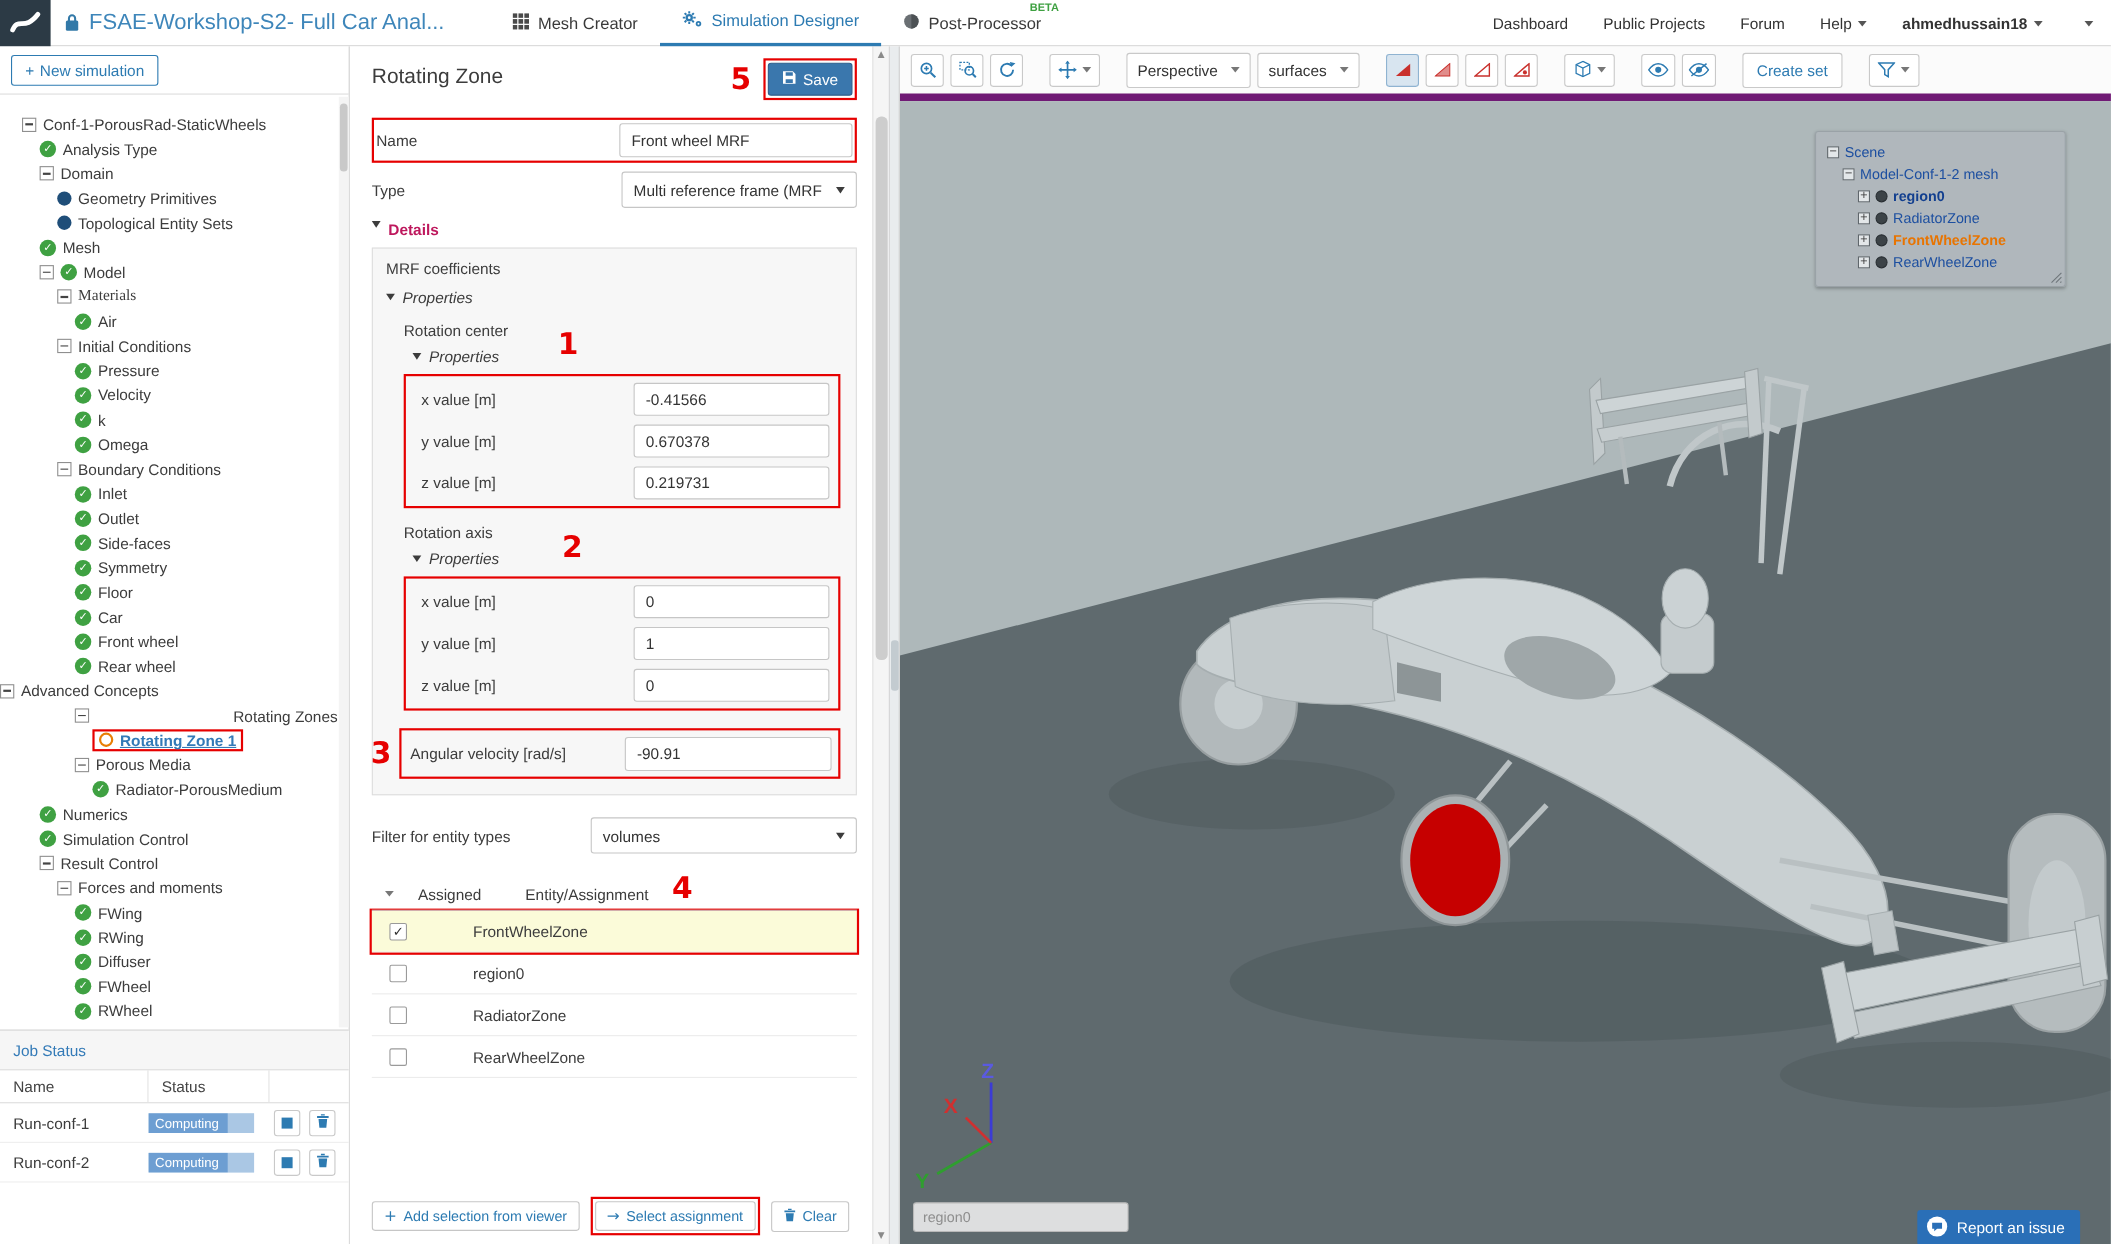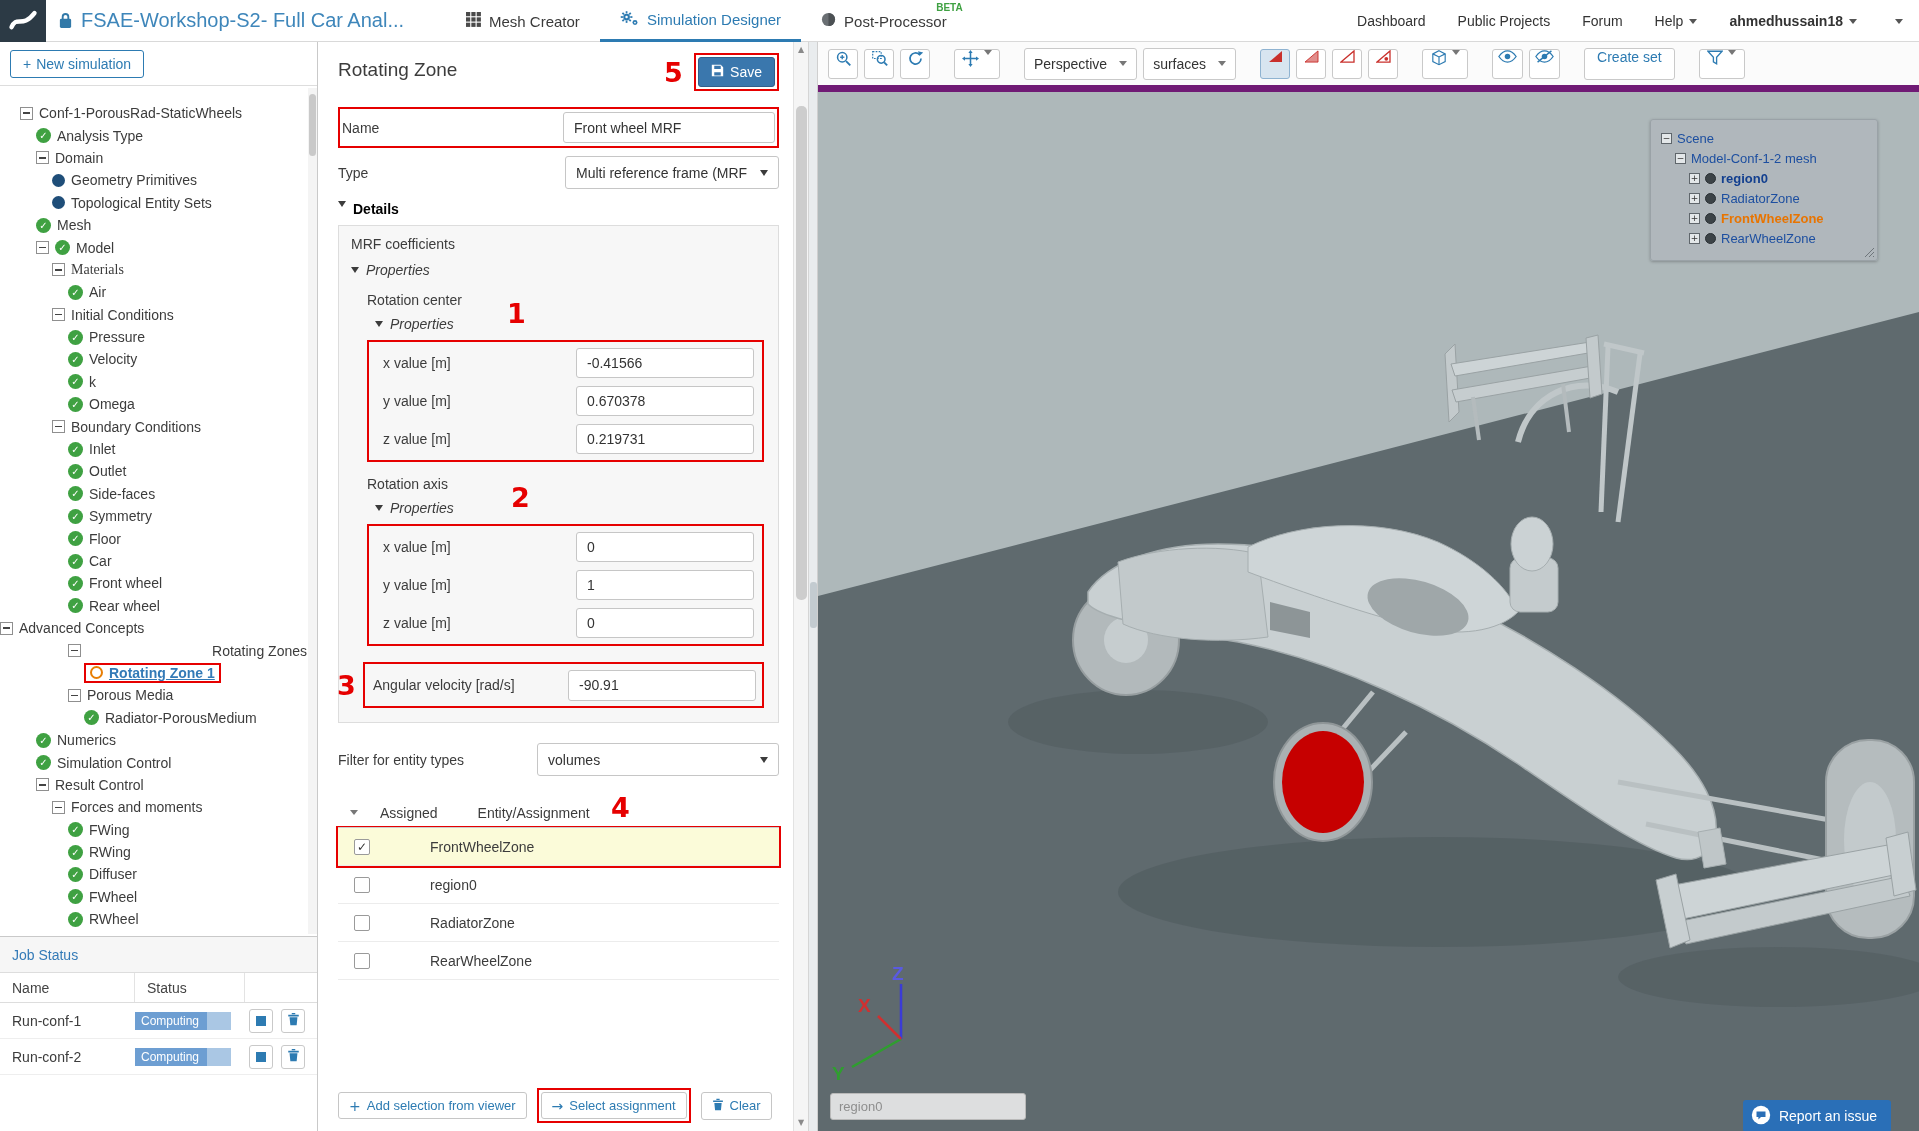--- a/index.html
+++ b/index.html
@@ -64,21 +64,21 @@
 .form-label{flex:1;font-size:14px;color:#3c3c3c}
 .tinput{height:31px;border:1px solid #c6c6c6;border-radius:3px;font-size:14px;padding:0 10px;color:#333;font-family:inherit;background:#fff}
 #name-box{margin-top:16px;display:block}
 #name-box .form-row{height:33px}
 #name-input{width:212px}
 .selectbox{height:33px;border:1px solid #c6c6c6;border-radius:3px;background:#fff;display:flex;align-items:center;justify-content:space-between;padding:0 10px;font-size:14px;color:#333;cursor:pointer}
 #type-row{margin-top:8px}
 #type-select{width:214px}
 .tri{width:0;height:0;border-left:4.5px solid transparent;border-right:4.5px solid transparent;border-top:6px solid #3c3c3c;display:inline-block}
 .tri.gray{border-top-color:#777;border-left-width:4px;border-right-width:4px;border-top-width:5px}
-#details-toggle{margin-top:12px;display:flex;gap:7px;font-size:14px;font-weight:700;color:#000000;cursor:pointer}
+#details-toggle{margin-top:12px;display:flex;gap:7px;font-size:14px;font-weight:700;color:#be185d;cursor:pointer}
 #mrf-section{margin-top:8px;border:1px solid #ddd;background:#f7f7f7;padding:10px 12px 14px}
 #mrf-coeff-label{font-size:14px;color:#3c3c3c}
 .props-toggle{display:flex;align-items:center;gap:7px;font-size:14px;font-style:italic;color:#3c3c3c;margin-top:10px;cursor:pointer}
 .props-toggle.lvl2{margin-left:24px;margin-top:8px}
 .group-label{font-size:14px;margin-top:14px;margin-left:16px;color:#3c3c3c}
 .fields-box{margin-left:16px;margin-right:2px;margin-top:8px;display:block;position:relative}
 .prop-row{display:flex;align-items:center;height:38px;padding:0 6px 0 12px}
 .prop-input{width:178px;height:30px}
 #angvel-box{margin-top:16px;margin-left:12px;margin-right:2px;display:block;position:relative}
 #angvel-box .form-row{height:38px;padding:0 4px 0 6px}
@@ -108,21 +108,21 @@
 #ann5{left:-32px;top:4px}
 
 #panel-scroll{position:absolute;left:793px;top:42px;width:15px;bottom:0;background:#f5f5f5;border-left:1px solid #e2e2e2;z-index:5}
 #panel-scroll .sarrow{position:absolute;left:0;width:14px;height:14px;color:#8a8a8a;font-size:8px;text-align:center;line-height:14px;cursor:pointer;font-family:"DejaVu Sans",sans-serif}
 #panel-thumb{position:absolute;left:2px;top:64px;width:11px;height:494px;background:#cdcdcd;border-radius:5px;cursor:grab}
 #divider{position:absolute;left:808px;top:42px;width:10px;bottom:0;background:#e9ecee;border-left:1px solid #d5d5d5;border-right:1px solid #cfcfcf;z-index:5}
 #divider-handle{position:absolute;top:540px;left:1px;width:7px;height:46px;background:#c3cbd0;border-radius:3px;cursor:col-resize}
 
 #viewer{position:absolute;left:818px;top:42px;right:0;bottom:0}
 #vtoolbar{height:50px;background:#fbfbfb;border-bottom:7px solid #701a75;display:flex;align-items:center;padding-left:10px;gap:6px}
-.vbtn{height:30px;min-width:30px;border:1px solid #c9c9c9;border-radius:3px;background:#fff;display:inline-flex;align-items:flex-start;justify-content:center;gap:5px;cursor:pointer;padding:0 5px}
+.vbtn{height:30px;min-width:30px;border:1px solid #c9c9c9;border-radius:3px;background:#fff;display:inline-flex;align-items:center;justify-content:center;gap:5px;cursor:pointer;padding:0 5px}
 .vbtn.active{background:#d8e5f0;border-color:#8fb3d1}
 .vbtn.text{padding:0 12px;color:#2d7bb2;font-size:14px;height:32px}
 .vsel{height:32px;border:1px solid #c9c9c9;border-radius:3px;background:#fff;display:inline-flex;align-items:center;gap:12px;padding:0 9px;font-size:14px;color:#333;cursor:pointer}
 .vgap{width:12px;flex:0 0 auto}
 #vcanvas{position:relative;width:1101px;height:1039px;overflow:hidden;background:#aeb8ba}
 #vcanvas svg.scene{display:block}
 
 #scene-overlay{position:absolute;left:832px;top:27px;width:228px;background:rgba(176,183,188,.93);border:1px solid #9aa2a7;border-radius:3px;padding:8px 10px 12px;font-size:13px;box-shadow:0 1px 3px rgba(0,0,0,.25)}
 .sc-row{display:flex;align-items:center;height:20px;gap:5px;white-space:nowrap}
 .sc-ind1{padding-left:14px}

